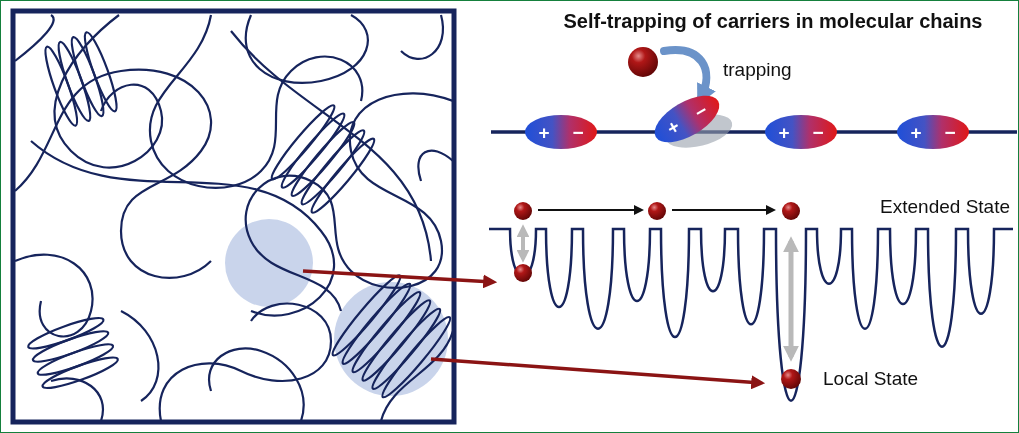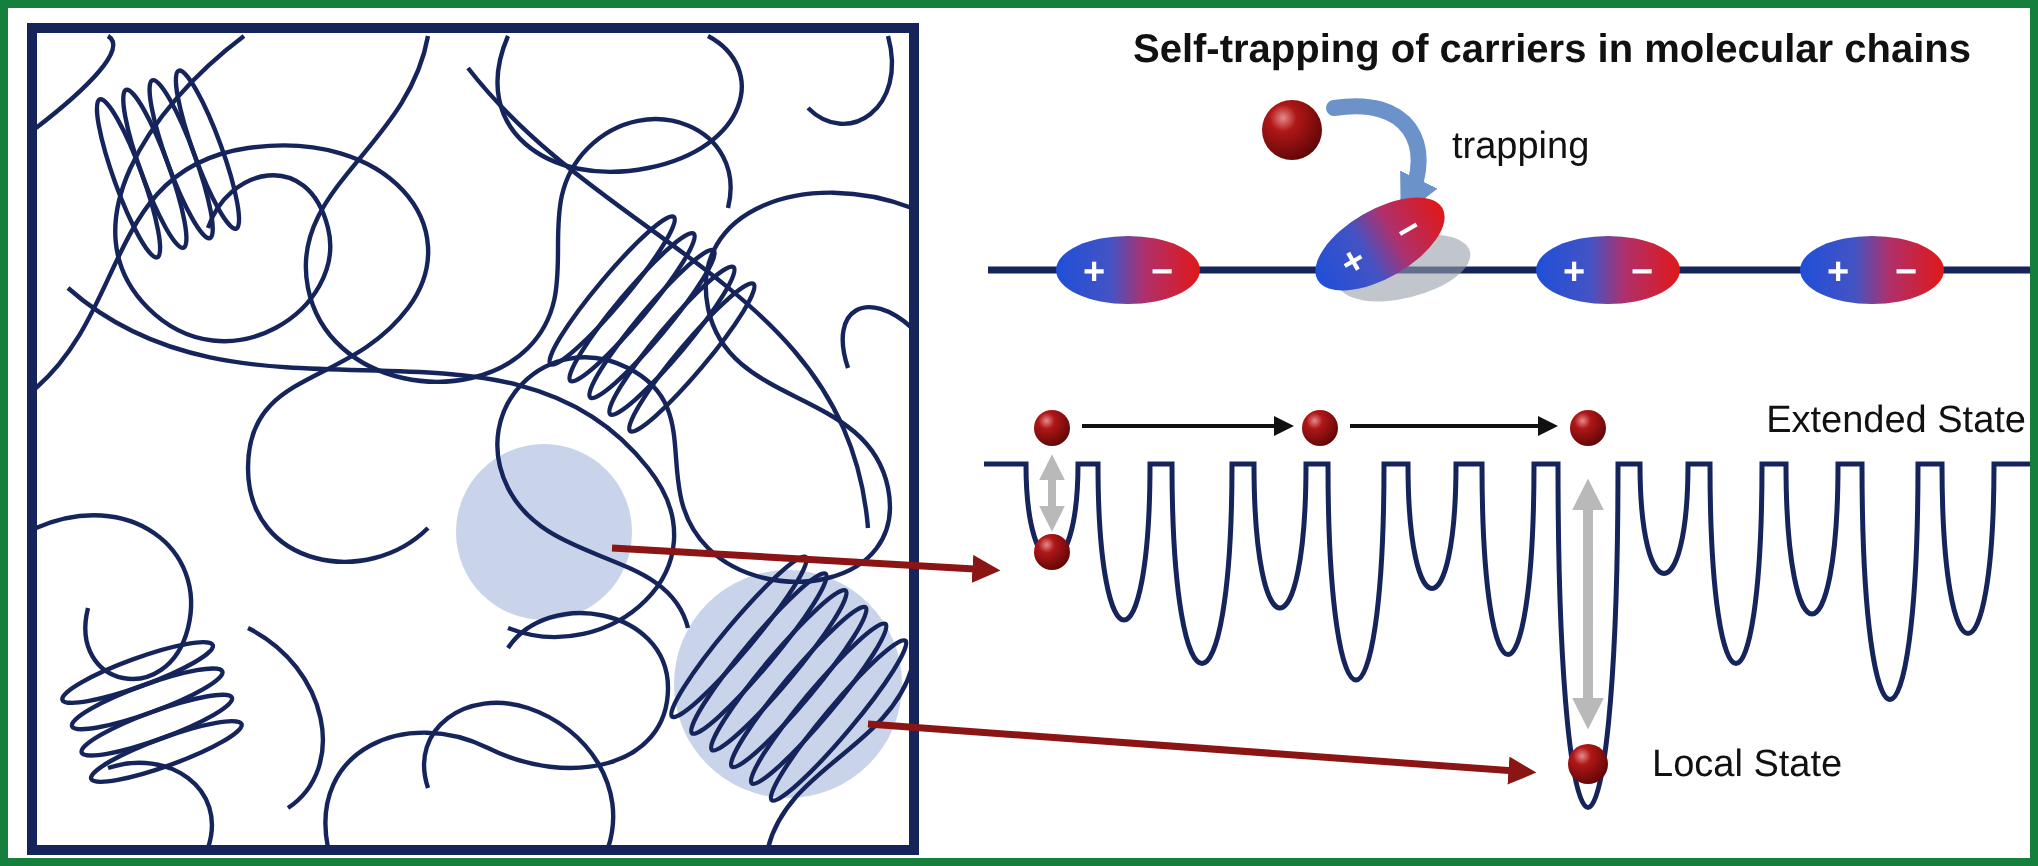--- a/index.html
+++ b/index.html
@@ -1,20 +1,20 @@
 <!DOCTYPE html>
 <html><head>
 <meta charset="utf-8">
 <style>
   html,body{margin:0;padding:0;background:#fff;}
   .stage{
     position:relative;
     width:1019px;height:433px;
     box-sizing:border-box;
-    border:4px solid #15803d;
+    border:1px solid #15803d;
     background:#fff;
     font-family:"Liberation Sans",sans-serif;
     overflow:hidden;
   }
   svg text{font-family:"Liberation Sans",sans-serif;}
 </style>
 </head>
 <body>
 
 <div class="stage">

